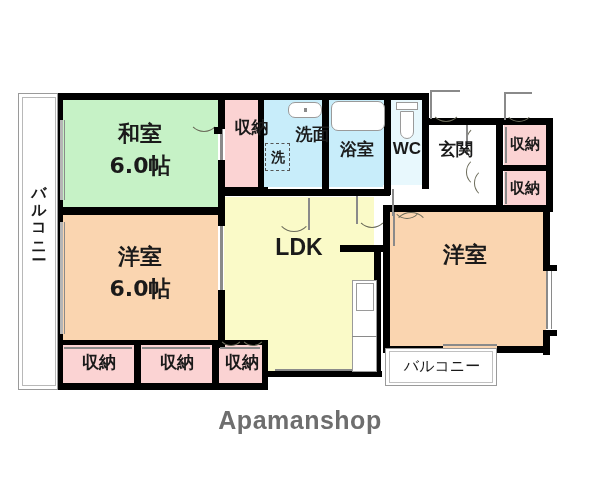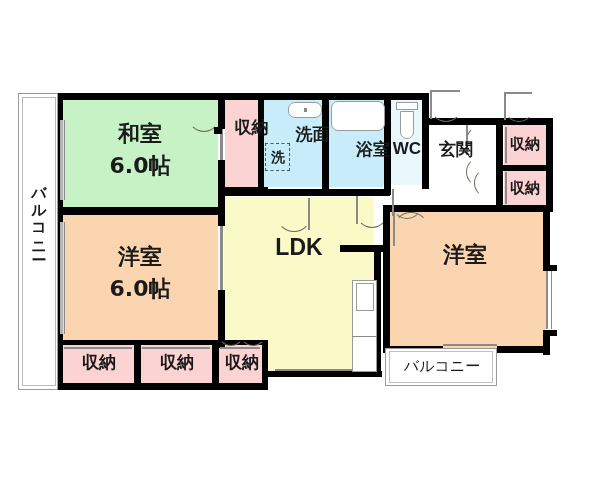--- a/index.html
+++ b/index.html
@@ -276,21 +276,21 @@
   </div>
 
   <div class="label jp" style="left:286px; top:126px; width:36px; font-size:17px; line-height:1.0;">
     <span style="display:inline-block; width:17px; word-break:break-all;">洗面</span>
   </div>
 
   <div class="label jp" style="left:266px; top:150px; width:24px; font-size:14px;">
     <span>洗</span>
   </div>
 
-  <div class="label jp" style="left:332px; top:140px; width:50px; font-size:17px;margin-left:16px;">
+  <div class="label jp" style="left:332px; top:140px; width:50px; font-size:17px;">
     <span>浴室</span>
   </div>
 
   <div class="label" style="left:389px; top:140px; width:36px; font-size:17px;">
     <span>WC</span>
   </div>
 
   <div class="label jp" style="left:432px; top:140px; width:48px; font-size:17px;">
     <span>玄関</span>
   </div>
@@ -320,14 +320,17 @@
   </div>
 
   <div class="vlabel jp" style="left:29px; top:175px; font-size:15px; height:130px;">
     <span>バルコニー</span>
   </div>
 
   <div class="label jp" style="left:394px; top:358px; width:96px; font-size:15px; font-weight:normal;">
     <span>バルコニー</span>
   </div>
 
+  <div class="watermark" style="left:0px; top:406px; width:600px; text-align:center; font-size:25px;">
+    <span>Apamanshop</span>
+  </div>
 
 </div>
 
 </body></html>

